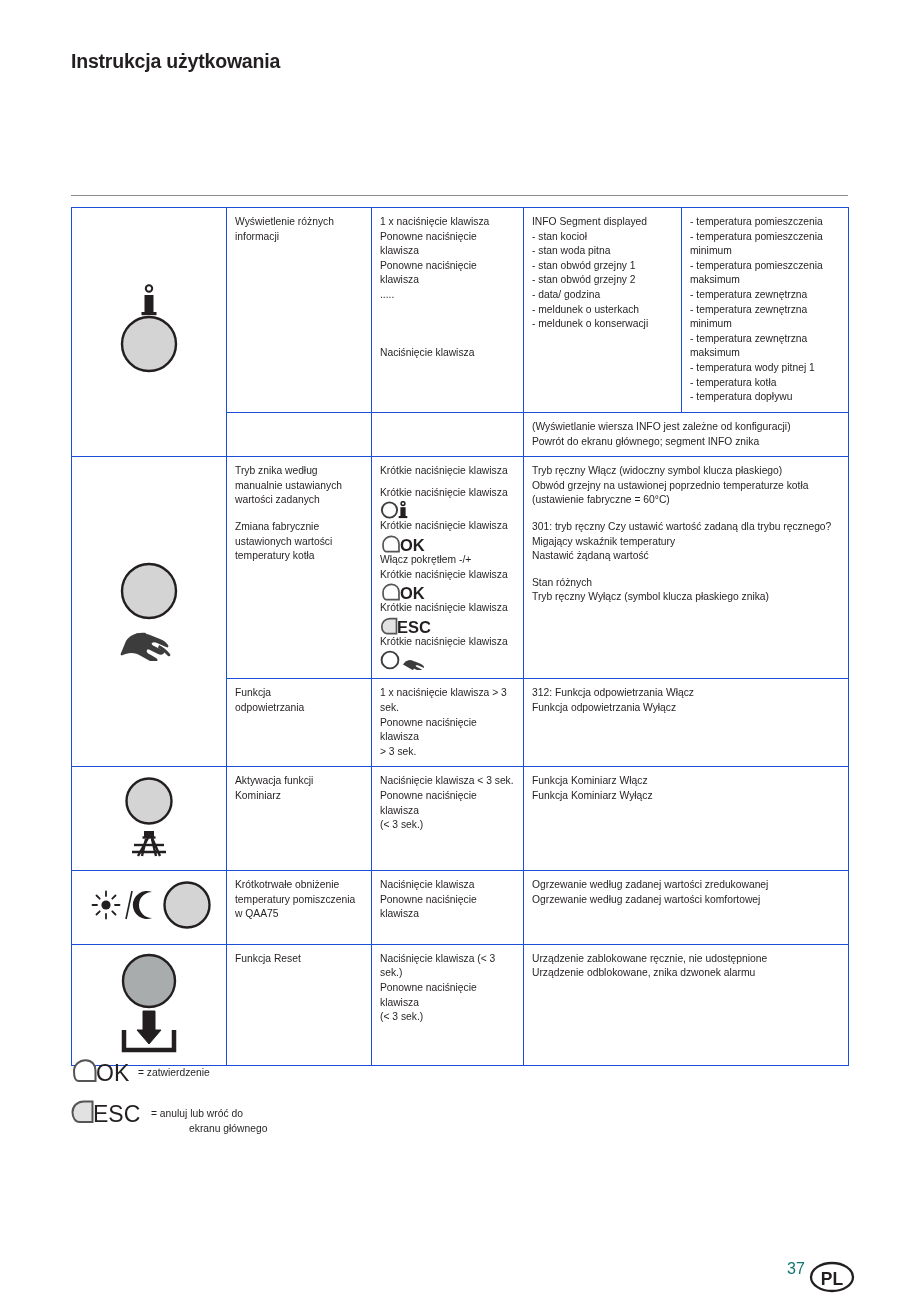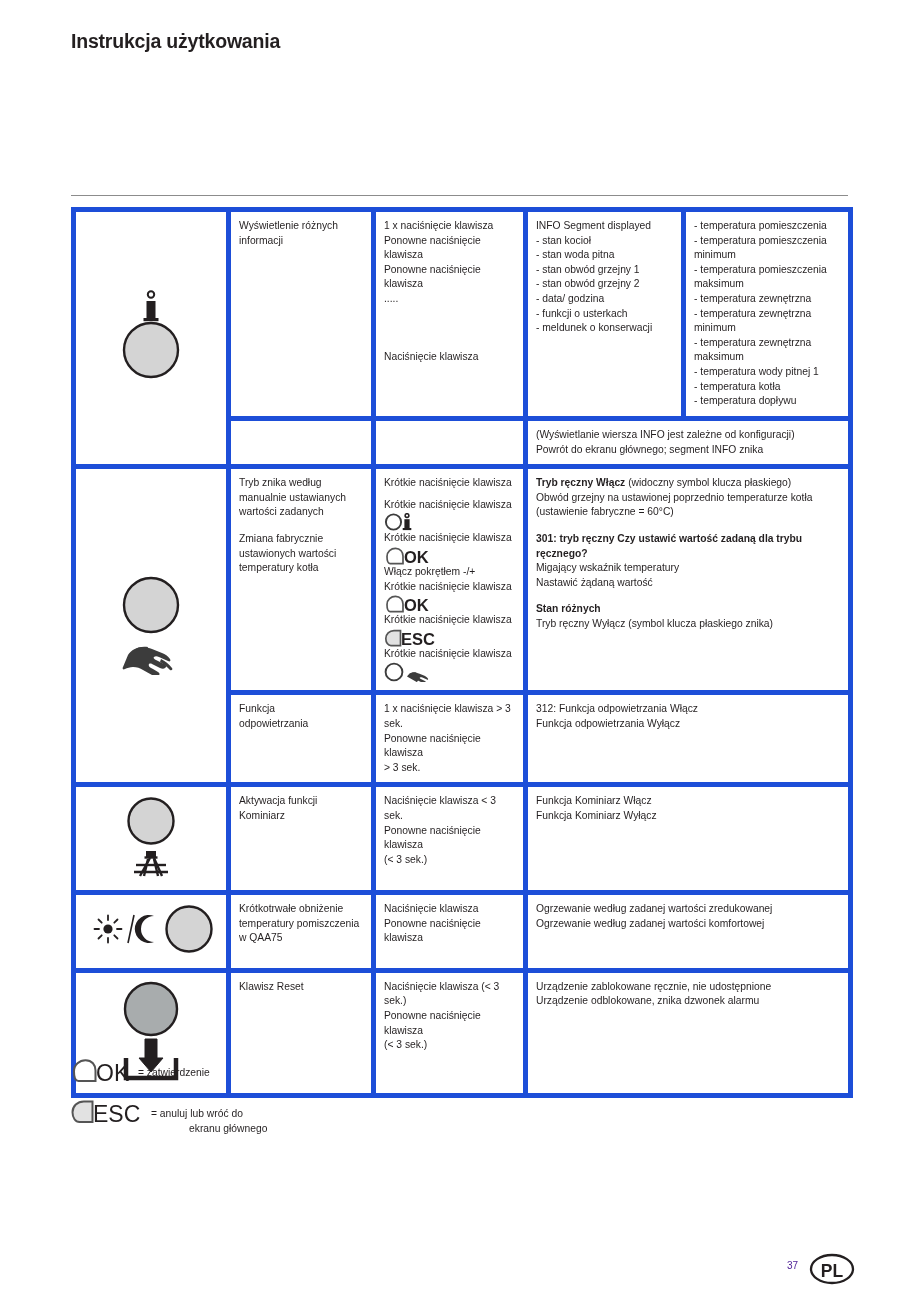--- a/index.html
+++ b/index.html
@@ -13,21 +13,21 @@
     position: relative;
     font-family: "Liberation Sans", sans-serif;
     color: #231f20;
     -webkit-font-smoothing: antialiased;
   }
 
   
   .page-title {
     position: absolute;
     left: 71px;
-    top: 30px;
+    top: 50px;
     font-size: 19.5px;
     font-weight: bold;
     letter-spacing: -0.2px;
     color: #231f20;
   }
 
   
   .top-rule {
     position: absolute;
     left: 71px;
@@ -46,37 +46,37 @@
   }
   table.main {
     border-collapse: collapse;
     width: 777px;
     table-layout: fixed;
     font-size: 10.3px;
     line-height: 1.42;
     color: #231f20;
   }
   table.main td {
-    border: 5px solid #1d4ed8;
+    border: 1px solid #1d4ed8;
     vertical-align: top;
     padding: 7px 7px 7px 8px;
   }
   
   col.c-icon  { width: 155px; }
   col.c-desc  { width: 145px; }
   col.c-act   { width: 152px; }
   col.c-res1  { width: 158px; }
   col.c-res2  { width: 167px; }
 
   .cell-icon {
     text-align: center;
     vertical-align: middle !important;
     padding: 6px 4px !important;
   }
-  b, .b { font-weight: bold; }
+  b, .b { font-weight: normal; }
   .gap { display: block; height: 12px; }
   .gap-s { display: block; height: 7px; }
 
   
   .ln { display: block; }
 
   
   .keyrow {
     display: block;
     height: 17px;
@@ -108,27 +108,27 @@
     position: absolute;
     left: 0;
     top: 1253px;
     width: 920px;
     height: 40px;
   }
   .page-num {
     position: absolute;
     left: 787px;
     top: 7px;
-    font-size: 10px;
-    color: #4c1d95;
+    font-size: 16px;
+    color: #0f766e;
   }
   .pl-badge {
     position: absolute;
     left: 809px;
-    top: 0px;
+    top: 8px;
     text-align: center;
   }
 </style>
 </head>
 <body>
 
 <div class="page-title">Instrukcja użytkowania</div>
 
 <div class="top-rule"></div>
 
@@ -174,21 +174,21 @@
       <span class="ln">Naciśnięcie klawisza</span>
     </td>
 
     <td>
       <span class="ln">INFO Segment displayed</span>
       <span class="ln">- stan kocioł</span>
       <span class="ln">- stan woda pitna</span>
       <span class="ln">- stan obwód grzejny 1</span>
       <span class="ln">- stan obwód grzejny 2</span>
       <span class="ln">- data/ godzina</span>
-      <span class="ln">- funkcji o usterkach</span>
+      <span class="ln">- meldunek o usterkach</span>
       <span class="ln">- meldunek o konserwacji</span>
     </td>
 
     <td>
       <span class="ln">- temperatura pomieszczenia</span>
       <span class="ln">- temperatura pomieszczenia minimum</span>
       <span class="ln">- temperatura pomieszczenia maksimum</span>
       <span class="ln">- temperatura zewnętrzna</span>
       <span class="ln">- temperatura zewnętrzna minimum</span>
       <span class="ln">- temperatura zewnętrzna maksimum</span>
@@ -397,21 +397,21 @@
         <svg width="78" height="104" viewBox="0 0 78 104" aria-hidden="true">
           <circle cx="39" cy="30" r="26" fill="#a8acad" stroke="#231f20" stroke-width="2.4"></circle>
 
           <path d="M33 60 L45 60 L45 79 L51 79 L39 93 L27 79 L33 79 Z" fill="#231f20" stroke="#231f20" stroke-width="1"></path>
 
           <path d="M14 79 L14 99 L64 99 L64 79" fill="none" stroke="#231f20" stroke-width="4.5"></path>
         </svg>
       </span>
     </td>
     <td>
-      <span class="ln">Klawisz Reset</span>
+      <span class="ln">Funkcja Reset</span>
     </td>
     <td>
       <span class="ln">Naciśnięcie klawisza (&lt; 3 sek.)</span>
       <span class="ln">Ponowne naciśnięcie klawisza</span>
       <span class="ln">(&lt; 3 sek.)</span>
     </td>
     <td colspan="2">
       <span class="ln">Urządzenie zablokowane ręcznie, nie udostępnione</span>
       <span class="ln">Urządzenie odblokowane, znika dzwonek alarmu</span>
     </td>

